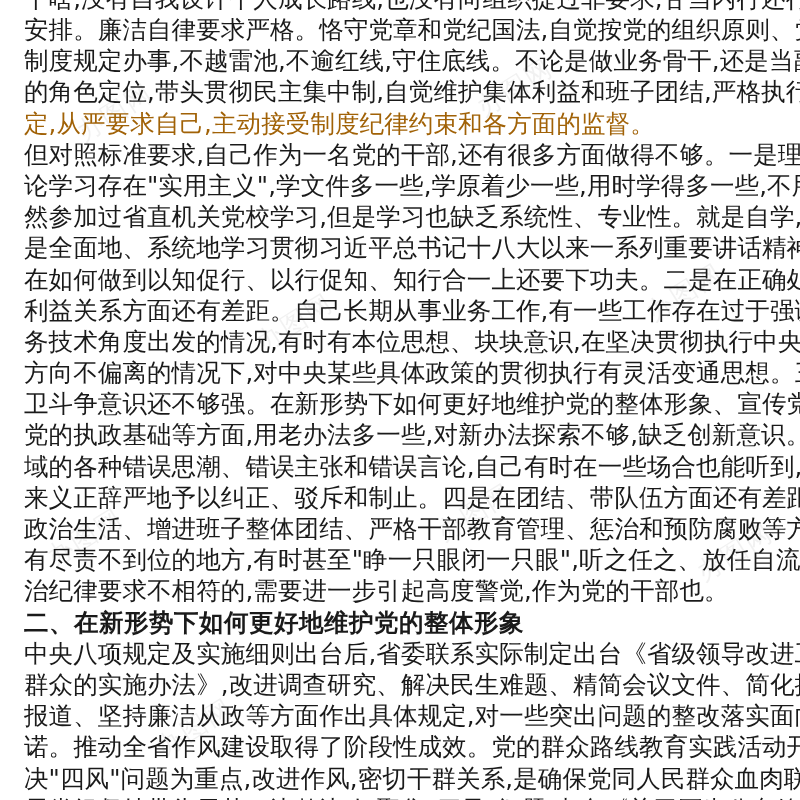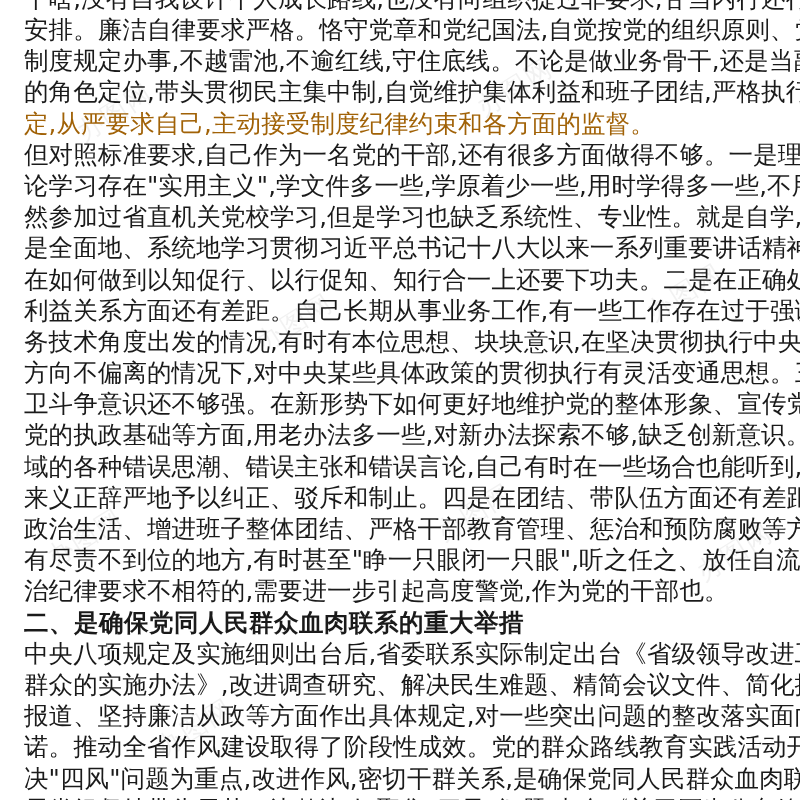--- a/index.html
+++ b/index.html
@@ -127,21 +127,21 @@
       <div class="text-line just" style="color: rgb(26, 26, 26);">利益关系方面还有差距。自己长期从事业务工作,有一些工作存在过于强调业务要求、从业</div>
       <div class="text-line just" style="color: rgb(26, 26, 26);">务技术角度出发的情况,有时有本位思想、块块意识,在坚决贯彻执行中央大政方针、确保大</div>
       <div class="text-line just" style="color: rgb(26, 26, 26);">方向不偏离的情况下,对中央某些具体政策的贯彻执行有灵活变通思想。三是政治敏锐性和</div>
       <div class="text-line just" style="color: rgb(26, 26, 26);">卫斗争意识还不够强。在新形势下如何更好地维护党的整体形象、宣传党的政策主张、巩固</div>
       <div class="text-line just" style="color: rgb(26, 26, 26);">党的执政基础等方面,用老办法多一些,对新办法探索不够,缺乏创新意识。对当前意识形态领</div>
       <div class="text-line just" style="color: rgb(26, 26, 26);">域的各种错误思潮、错误主张和错误言论,自己有时在一些场合也能听到,却没能当时就站出</div>
       <div class="text-line just" style="color: rgb(26, 26, 26);">来义正辞严地予以纠正、驳斥和制止。四是在团结、带队伍方面还有差距。比如,在严肃党内</div>
       <div class="text-line just" style="color: rgb(26, 26, 26);">政治生活、增进班子整体团结、严格干部教育管理、惩治和预防腐败等方面,作为党的干部也</div>
       <div class="text-line just" style="color: rgb(26, 26, 26);">有尽责不到位的地方,有时甚至"睁一只眼闭一只眼",听之任之、放任自流。这些都是与党的政</div>
       <div class="text-line just" style="color: rgb(26, 26, 26);">治纪律要求不相符的,需要进一步引起高度警觉,作为党的干部也。</div>
-      <div class="text-line just heading" style="color: rgb(26, 26, 26);">二、是确保党同人民群众血肉联系的重大举措</div>
+      <div class="text-line just heading" style="color: rgb(26, 26, 26);">二、在新形势下如何更好地维护党的整体形象</div>
       <div class="text-line just" style="color: rgb(26, 26, 26);">中央八项规定及实施细则出台后,省委联系实际制定出台《省级领导改进工作作风密切联系</div>
       <div class="text-line just" style="color: rgb(26, 26, 26);">群众的实施办法》,改进调查研究、解决民生难题、精简会议文件、简化接待工作,改进新闻</div>
       <div class="text-line just" style="color: rgb(26, 26, 26);">报道、坚持廉洁从政等方面作出具体规定,对一些突出问题的整改落实面向社会作出公开承</div>
       <div class="text-line just" style="color: rgb(26, 26, 26);">诺。推动全省作风建设取得了阶段性成效。党的群众路线教育实践活动开展以来,以集中解</div>
       <div class="text-line just" style="color: rgb(26, 26, 26);">决"四风"问题为重点,改进作风,密切干群关系,是确保党同人民群众血肉联系的重大举措,省**</div>
       <div class="text-line just" style="color: rgb(26, 26, 26);">局党组坚持带头示范、边整边改,聚焦"四风"问题,出台《关于严肃公车管理规定的同志》等,</div>
     </div>
 
 </div>
 

